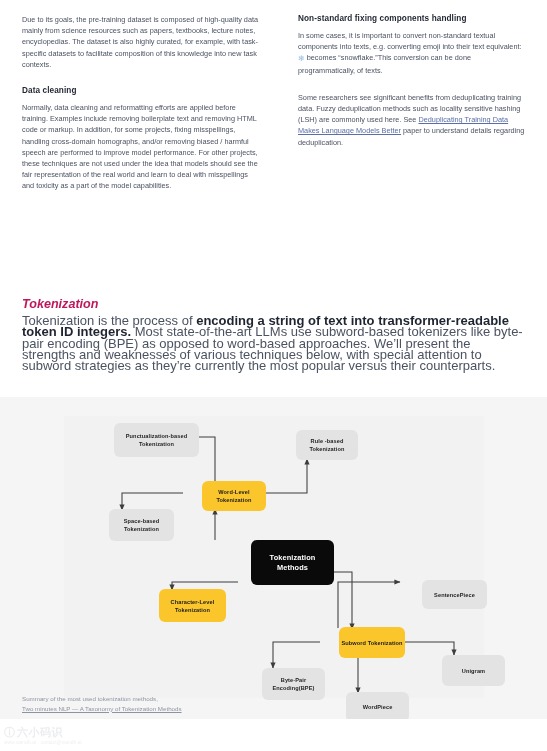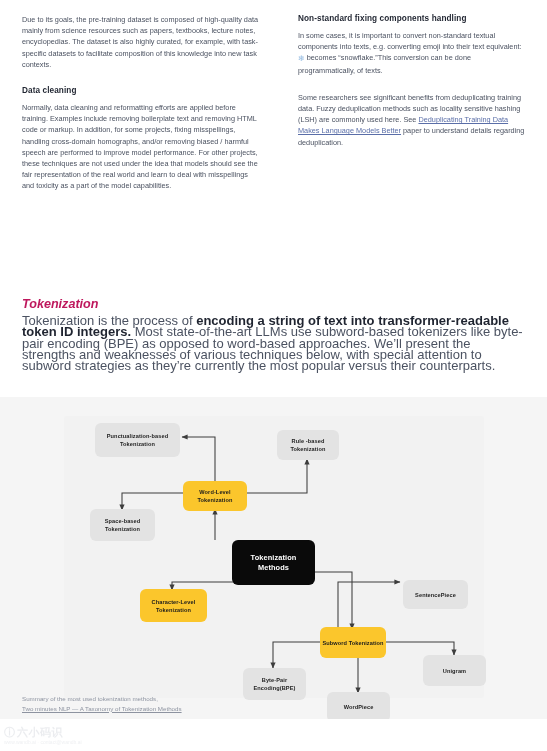--- a/index.html
+++ b/index.html
@@ -86,20 +86,21 @@
     display:flex;align-items:center;justify-content:center;
     text-align:center;
     border-radius:6px;
     font-size:5.6px;
     font-weight:bold;
     line-height:8px;
     color:#1e1e1e;
     padding:2px;
     box-sizing:border-box;
     letter-spacing:.1px;
+    margin-left:19px;
   }
   .node.grey{background:#e3e3e3;color:#242424;}
   .node.yellow{background:#fbc62c;color:#1b1b1b;}
   .node.black{background:#0a0a0a;color:#ffffff;font-size:7.4px;line-height:10px;}
   .edges{position:absolute;left:0;top:0;width:547px;height:322px;}
 
   .caption{
     position:absolute;left:22px;top:694px;
     font-size:6.2px;
     line-height:9.6px;

